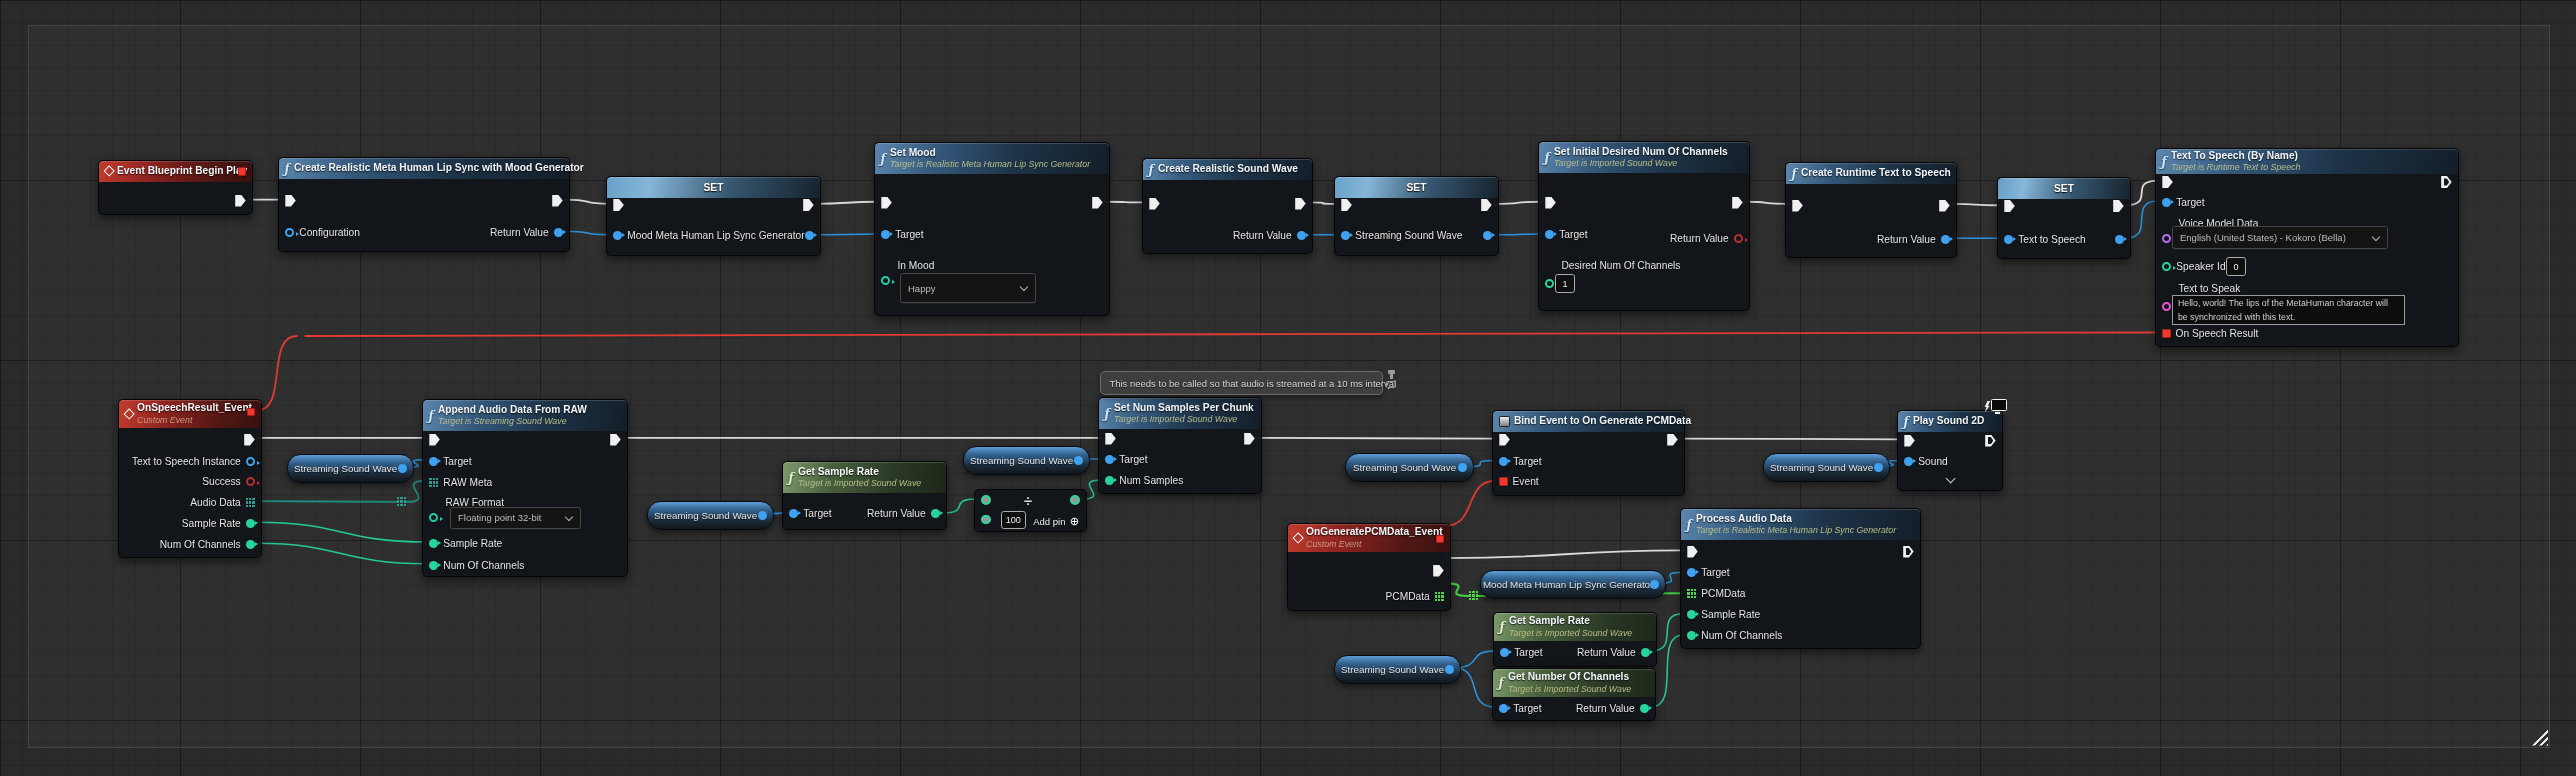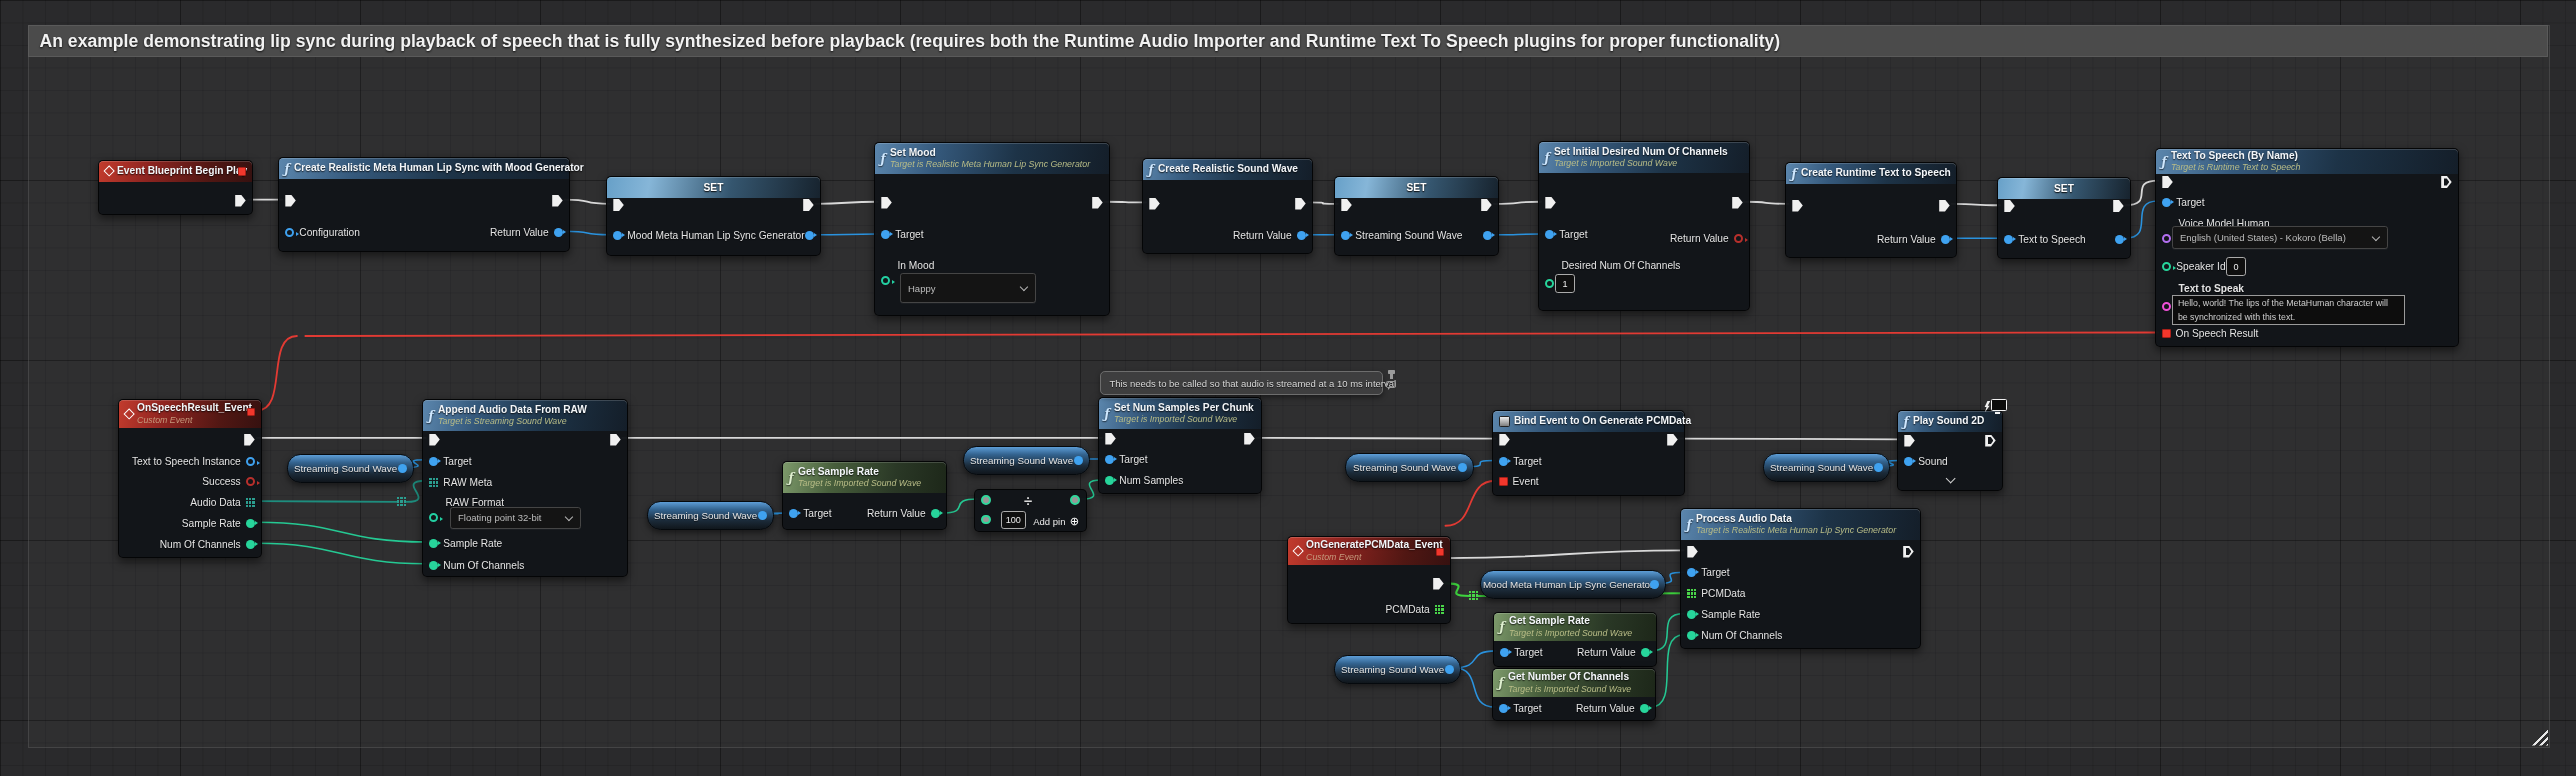--- a/index.html
+++ b/index.html
@@ -95,23 +95,20 @@
   .rr{position:absolute;z-index:4;}
   #grip{position:absolute;left:2529px;top:728px;width:19px;height:17.6px;
     background:repeating-linear-gradient(135deg,#e8e8e8 0 1.8px,transparent 1.8px 4.9px);
     clip-path:polygon(100% 0,100% 100%,0 100%);}
 </style>
 </head>
 <body>
 
 <div id="stage">
   <div id="comment-area"></div>
-  <div id="banner">
-    <span>An example demonstrating lip sync during playback of speech that is fully synthesized before playback (requires both the Runtime Audio Importer and Runtime Text To Speech plugins for proper functionality)</span>
-  </div>
   <svg id="wires" width="2576" height="776" viewBox="0 0 3664 1104">
       <path d="M353,284 C398,284 356,284 401,284" fill="none" stroke="#d9d9d9" stroke-width="2.6" stroke-linecap="round"></path>
       <path d="M803,284 C848,284 822,290 867,290" fill="none" stroke="#d9d9d9" stroke-width="2.6" stroke-linecap="round"></path>
       <path d="M1160,290 C1205,290 1203,287 1248,287" fill="none" stroke="#d9d9d9" stroke-width="2.6" stroke-linecap="round"></path>
       <path d="M1571,287 C1616,287 1585,288 1630,288" fill="none" stroke="#d9d9d9" stroke-width="2.6" stroke-linecap="round"></path>
       <path d="M1860,288 C1905,288 1858,290 1903,290" fill="none" stroke="#d9d9d9" stroke-width="2.6" stroke-linecap="round"></path>
       <path d="M2125,290 C2170,290 2147,287 2192,287" fill="none" stroke="#d9d9d9" stroke-width="2.6" stroke-linecap="round"></path>
       <path d="M2480,287 C2525,287 2499,290 2544,290" fill="none" stroke="#d9d9d9" stroke-width="2.6" stroke-linecap="round"></path>
       <path d="M2776,290 C2821,290 2800,292 2845,292" fill="none" stroke="#d9d9d9" stroke-width="2.6" stroke-linecap="round"></path>
       <path d="M3023,292 C3068,292 3025,257 3070,257" fill="none" stroke="#d9d9d9" stroke-width="2.6" stroke-linecap="round"></path>
@@ -344,30 +341,30 @@
           <span class="pi exec" style="color: rgb(240, 240, 240);"></span>
         </div>
         <div class="pin" style="top: 27.4px; right: 6.3px;">
           <span class="pi exec hollow" style="color: rgb(240, 240, 240);"></span>
         </div>
         <div class="pin" style="top: 48px; left: 6.3px;">
           <span class="pi c filled" style="color: rgb(63, 162, 240);"></span>
           <span class="pl">Target</span>
         </div>
         <div class="pin" style="left: 22.5px; top: 69px;">
-          <span class="pl">Voice Model Human</span>
+          <span class="pl">Voice Model Data</span>
         </div>
         <div class="pin" style="top: 84px; left: 6.3px;">
           <span class="pi c ring" style="color: rgb(179, 111, 240);"></span>
         </div>
         <div class="pin" style="top: 112px; left: 6.3px;">
           <span class="pi c ring" style="color: rgb(39, 213, 155);"></span>
           <span class="pl">Speaker Id</span>
         </div>
-        <div class="pin" style="left: 22.5px; top: 134px; font-weight: bold;">
+        <div class="pin" style="left: 22.5px; top: 134px;">
           <span class="pl">Text to Speak</span>
         </div>
         <div class="pin" style="top: 152px; left: 6.3px;">
           <span class="pi c ring" style="color: rgb(240, 80, 216);"></span>
         </div>
         <div class="pin" style="top: 179px; left: 6.3px;">
           <span class="pi sq" style="color: rgb(242, 55, 44);"></span>
           <span class="pl">On Speech Result</span>
         </div>
       </div>
@@ -593,21 +590,21 @@
         <div class="pin" style="top: 45px; left: 6.3px;">
           <span class="pi c filled" style="color: rgb(63, 162, 240);"></span>
           <span class="pl">Sound</span>
         </div>
         <div class="chev" style="left: 49px; top: 64px;"></div>
       </div>
       <div class="badge" style="left: 1984px; top: 399px;">
         <span class="bolt"></span>
         <span class="screen"></span>
       </div>
-      <div class="node event" style="left: 1287px; top: 536px; width: 162px; height: 86px; text-decoration: underline;">
+      <div class="node event" style="left: 1287px; top: 523px; width: 162px; height: 86px; text-decoration: underline;">
         <div class="header h-event" style="height: 28px;">
           <span class="ev-ico"></span>
           <div class="ht">
             <span class="t">OnGeneratePCMData_Event</span>
             <span class="st">Custom Event</span>
           </div>
         </div>
         <span class="pi sq" style="position: absolute; right: 5.6px; top: 10.5px;"></span>
         <div class="pin" style="top: 41px; right: 6.3px;">
           <span class="pi exec" style="color: rgb(240, 240, 240);"></span>

